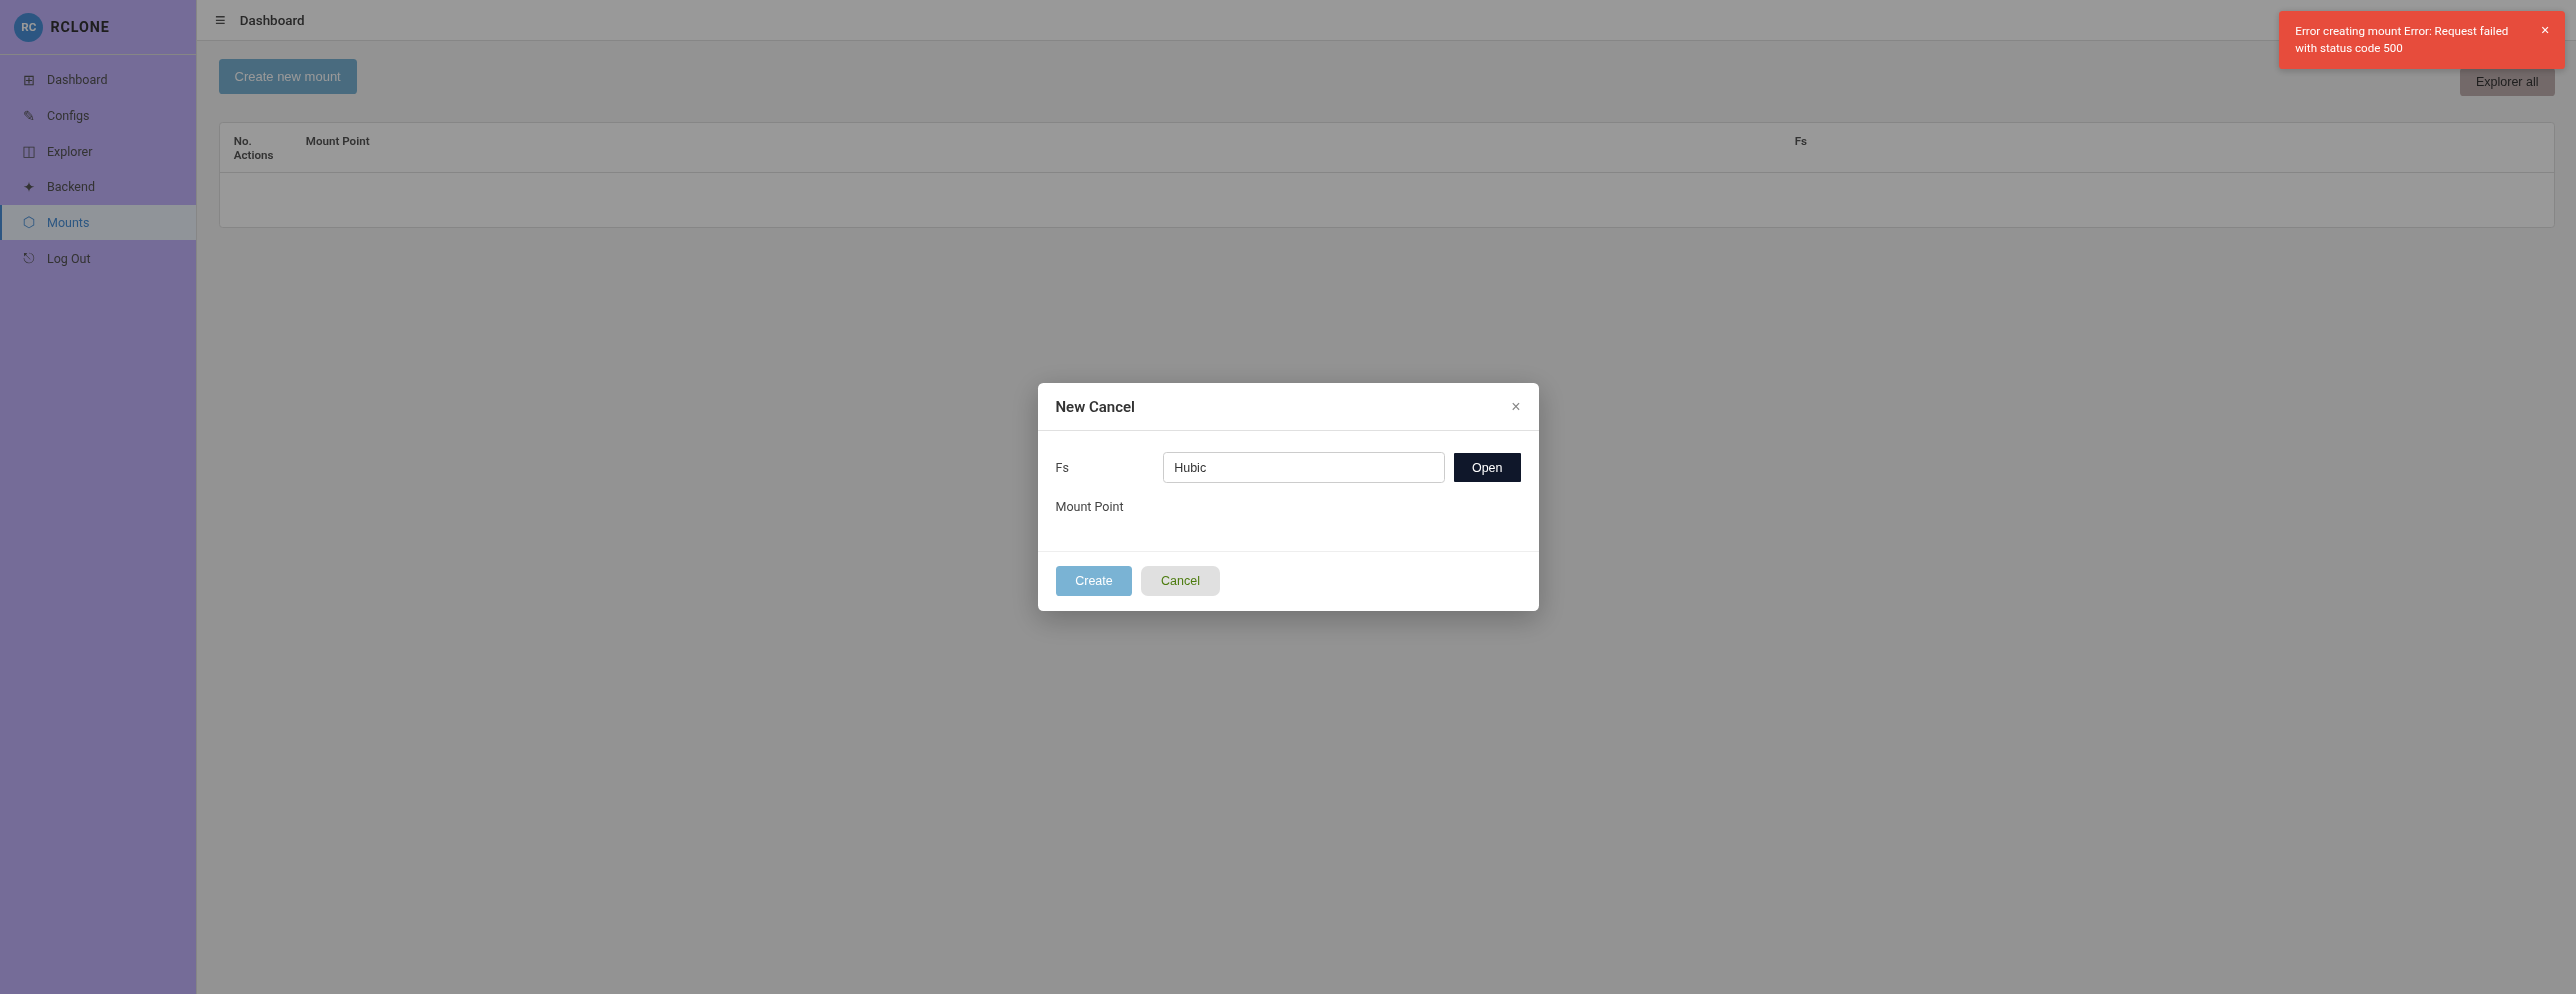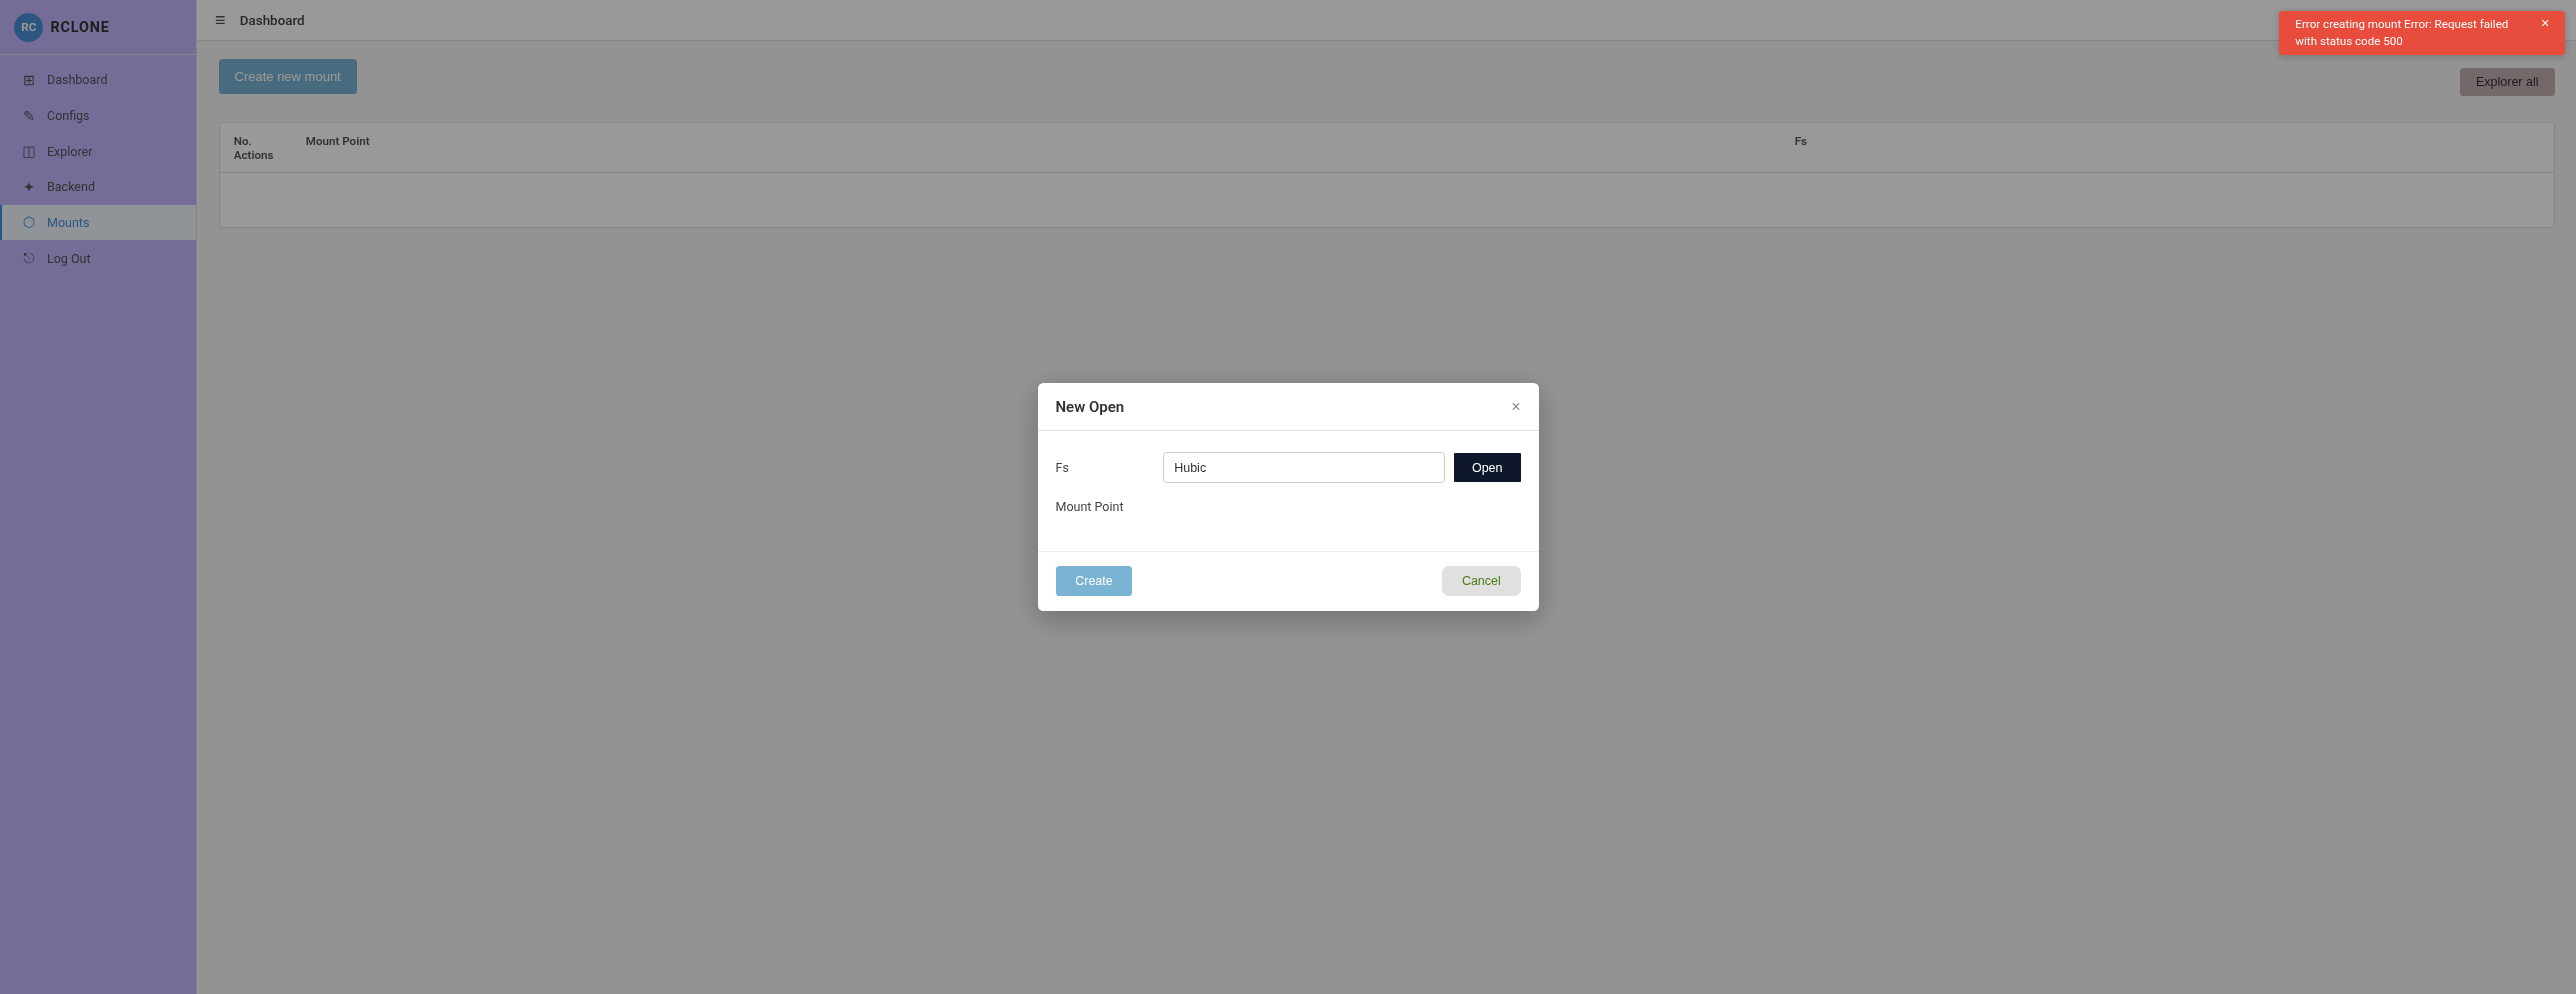--- a/index.html
+++ b/index.html
@@ -210,22 +210,22 @@
       border: none;
       padding: 7.2px 18px;
       border-radius: 1px;
       cursor: pointer;
       font-size: 12.5px;
       margin-left: 9px;
       white-space: nowrap;
     }
     .modal-footer {
       display: flex;
-      justify-content: space-between;
-      gap: 25px;
+      justify-content: flex-start;
+      gap: 9px;
       padding: 14.3px 18px;
       border-top: 0.9px solid #eee;
     }
     .btn-create {
       background: #7ab3d4;
       color: white;
       border: none;
       padding: 8px 19.7px;
       border-radius: 3.6px;
       cursor: pointer;
@@ -241,21 +241,21 @@
       font-size: 12.5px;
     }
 
     
     .error-toast {
       position: fixed;
       top: 10.7px;
       right: 10.7px;
       background: #e74c3c;
       color: white;
-      padding: 5px 16px;
+      padding: 12px 16px;
       border-radius: 3.6px;
       max-width: 286px;
       font-size: 11.6px;
       z-index: 200;
       display: flex;
       align-items: flex-start;
       gap: 9px;
       box-shadow: 0 1.8px 7.2px rgba(0,0,0,0.2);
     }
     .error-toast-text { flex: 1; line-height: 1.5; }
@@ -326,21 +326,21 @@
         <span>Actions</span>
       </div>
       <div class="table-body"></div>
     </div>
   </div>
 </div>
 
 <div class="overlay">
   <div class="modal">
     <div class="modal-header">
-      <span class="modal-title">New Open</span>
+      <span class="modal-title">New Cancel</span>
       <button class="modal-close">×</button>
     </div>
     <div class="modal-body">
       <div class="form-row">
         <label class="form-label">Fs</label>
         <input class="form-input" value="Hubic" style="">
         <button class="open-btn">Open</button>
       </div>
       <div class="form-row">
         <label class="form-label">Mount Point</label>

